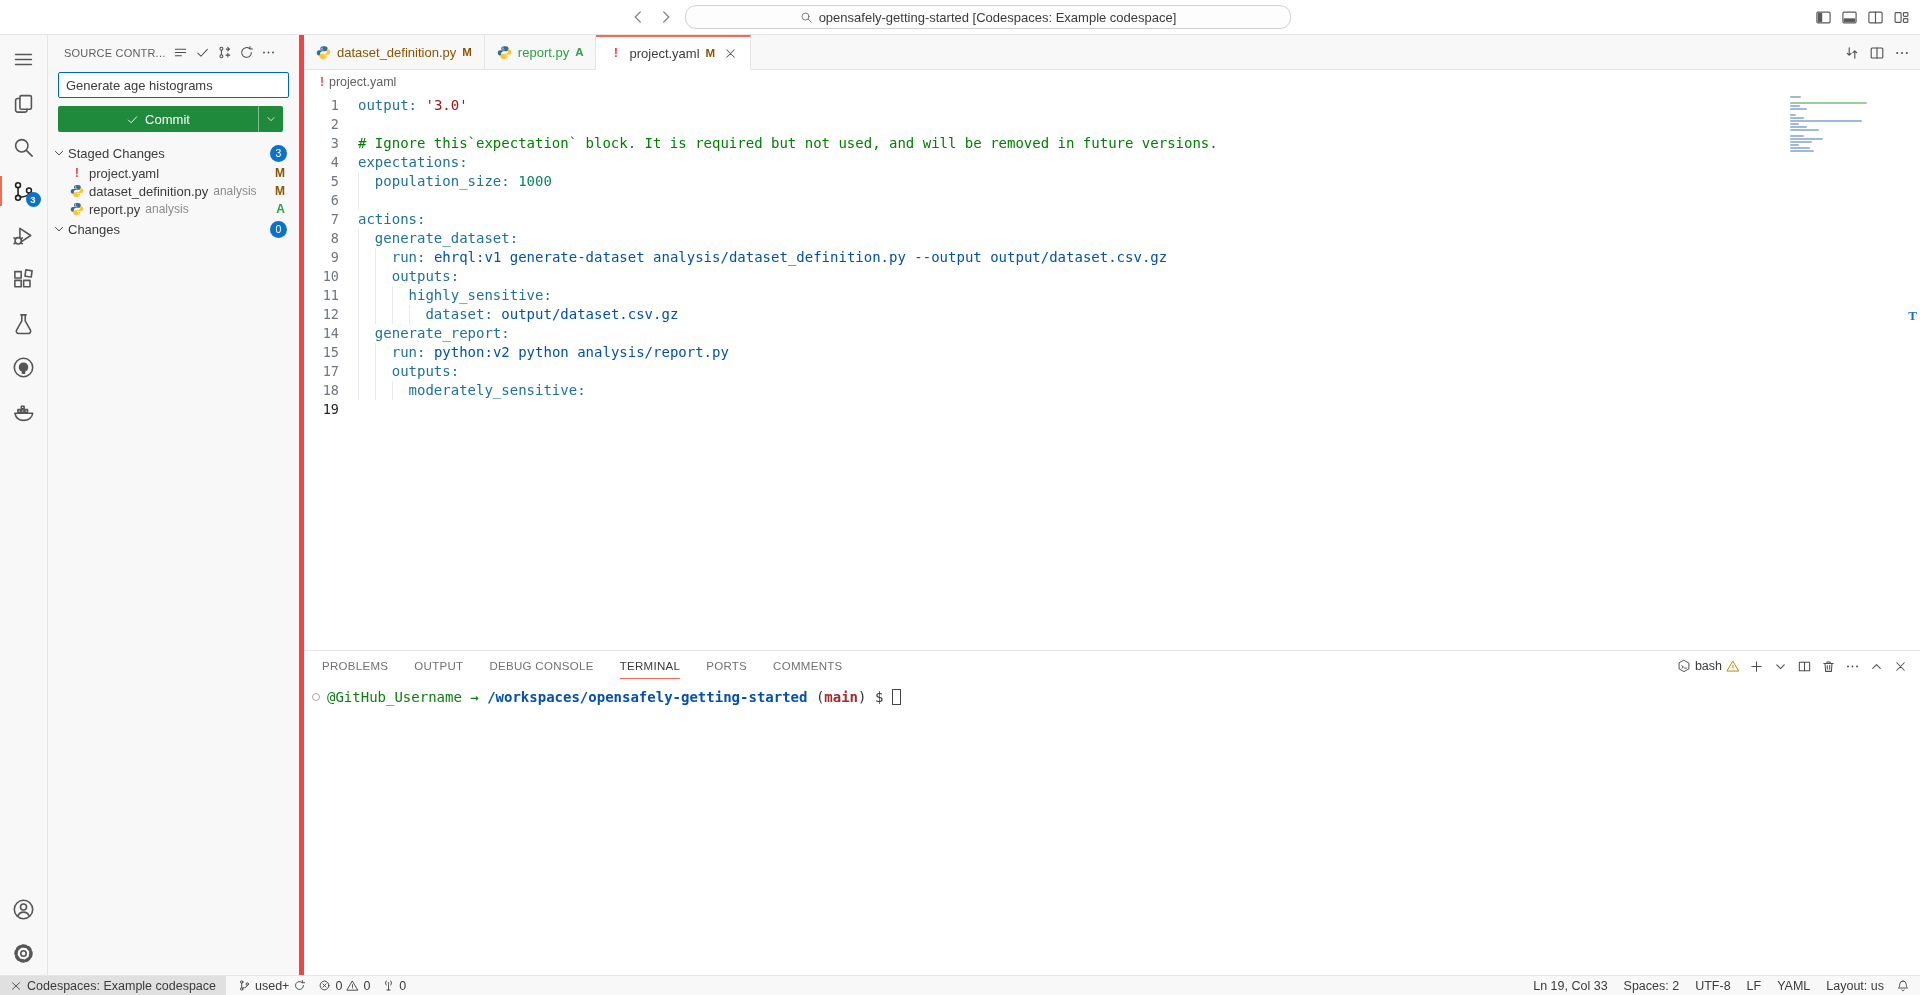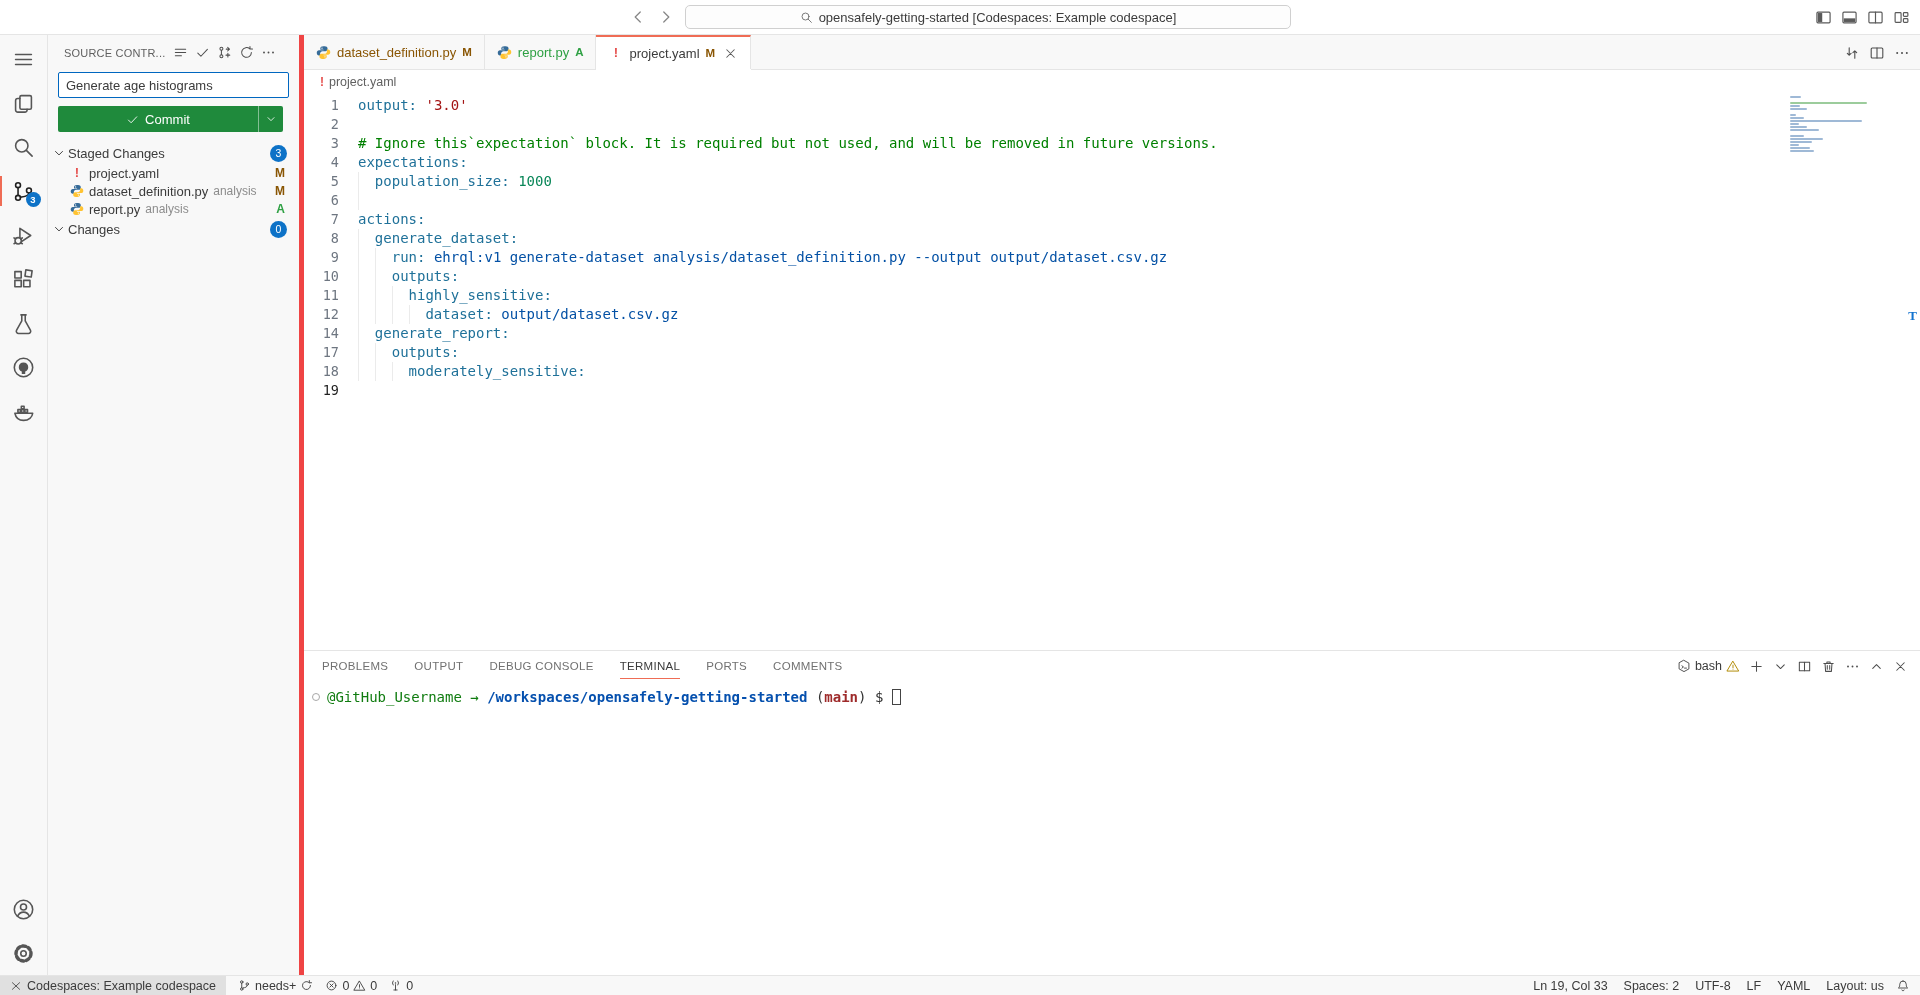--- a/index.html
+++ b/index.html
@@ -6,21 +6,21 @@
   html,body { width:1920px; height:995px; overflow:hidden; }
   body { font-family:"Liberation Sans", sans-serif; font-size:13px; color:#3b3b3b; background:#fff; }
   svg { display:block; }
   .icon { display:inline-flex; align-items:center; justify-content:center; color:#4d4d4d; }
   .icon svg { width:100%; height:100%; fill:none; stroke:currentColor; stroke-width:1.1; stroke-linecap:round; stroke-linejoin:round; }
 
   
   .titlebar { height:35px; background:#fff; border-bottom:1px solid #e5e5e5; display:flex; align-items:center; position:relative; }
   .tb-center { margin:0 auto; display:flex; align-items:center; gap:10px; }
   .nav-btn { width:18px; height:18px; color:#868686; cursor:pointer; }
-  .cmd-center { width:606px; height:24px; border:1px solid #d0d0d0; border-radius:5px; background:#fdfdfd; display:flex; align-items:center; justify-content:center; gap:6px; color:#3b3b3b; }
+  .cmd-center { width:606px; height:24px; border:1px solid #d0d0d0; border-radius:11px; background:#fdfdfd; display:flex; align-items:center; justify-content:center; gap:6px; color:#3b3b3b; }
   .cmd-center .icon { width:13px; height:13px; color:#6a6a6a; }
   .tb-right { position:absolute; right:10px; top:0; height:35px; display:flex; align-items:center; gap:9px; }
   .tb-right .icon { width:17px; height:17px; color:#5a5a5a; cursor:pointer; }
 
   
   .main { display:flex; height:940px; }
 
   
   .activitybar { width:48px; background:#f8f8f8; border-right:1px solid #e5e5e5; display:flex; flex-direction:column; align-items:center; padding-top:2px; }
   .ab-item { width:48px; height:44px; display:flex; align-items:center; justify-content:center; position:relative; cursor:pointer; }
@@ -484,20 +484,24 @@
           </div>
           <div class="code-line">
             <span class="ln">12</span>
             <span class="lc"><span class="guide" style="left: 0ch;"></span><span class="guide" style="left: 2ch;"></span><span class="guide" style="left: 4ch;"></span><span class="guide" style="left: 6ch;"></span><span class="tok-p">        </span><span class="tok-k">dataset:</span><span class="tok-p"> </span><span class="tok-v">output/dataset.csv.gz</span></span>
           </div>
           <div class="code-line">
             <span class="ln">14</span>
             <span class="lc"><span class="guide" style="left: 0ch;"></span><span class="tok-p">  </span><span class="tok-k">generate_report:</span></span>
           </div>
           <div class="code-line">
+            <span class="ln">15</span>
+            <span class="lc"><span class="guide" style="left: 0ch;"></span><span class="guide" style="left: 2ch;"></span><span class="tok-p">    </span><span class="tok-k">run:</span><span class="tok-p"> </span><span class="tok-v">python:v2 python analysis/report.py</span></span>
+          </div>
+          <div class="code-line">
             <span class="ln">17</span>
             <span class="lc"><span class="guide" style="left: 0ch;"></span><span class="guide" style="left: 2ch;"></span><span class="tok-p">    </span><span class="tok-k">outputs:</span></span>
           </div>
           <div class="code-line">
             <span class="ln">18</span>
             <span class="lc"><span class="guide" style="left: 0ch;"></span><span class="guide" style="left: 2ch;"></span><span class="guide" style="left: 4ch;"></span><span class="tok-p">      </span><span class="tok-k">moderately_sensitive:</span></span>
           </div>
           <div class="code-line active">
             <span class="ln">19</span>
           </div>
@@ -615,21 +619,21 @@
   </div>
   <div class="sb-group">
     <span class="icon">
         <svg viewBox="0 0 16 16">
           <circle cx="4.6" cy="3.7" r="1.5"></circle>
           <circle cx="4.6" cy="12.3" r="1.5"></circle>
           <circle cx="11.4" cy="6.2" r="1.5"></circle>
           <path d="M4.6 5.2v5.6M11.4 7.7c0 2.3-2.6 3-4.9 3.2"></path>
         </svg>
       </span>
-    <span>needs+</span>
+    <span>used+</span>
     <span class="icon">
         <svg viewBox="0 0 16 16">
           <path d="M12.9 8a4.9 4.9 0 1 1-1.4-3.4M11.5 1.9v2.7h2.7"></path>
         </svg>
       </span>
   </div>
   <div class="sb-group">
     <span class="icon">
         <svg viewBox="0 0 16 16">
           <circle cx="8" cy="8" r="5.4"></circle>

